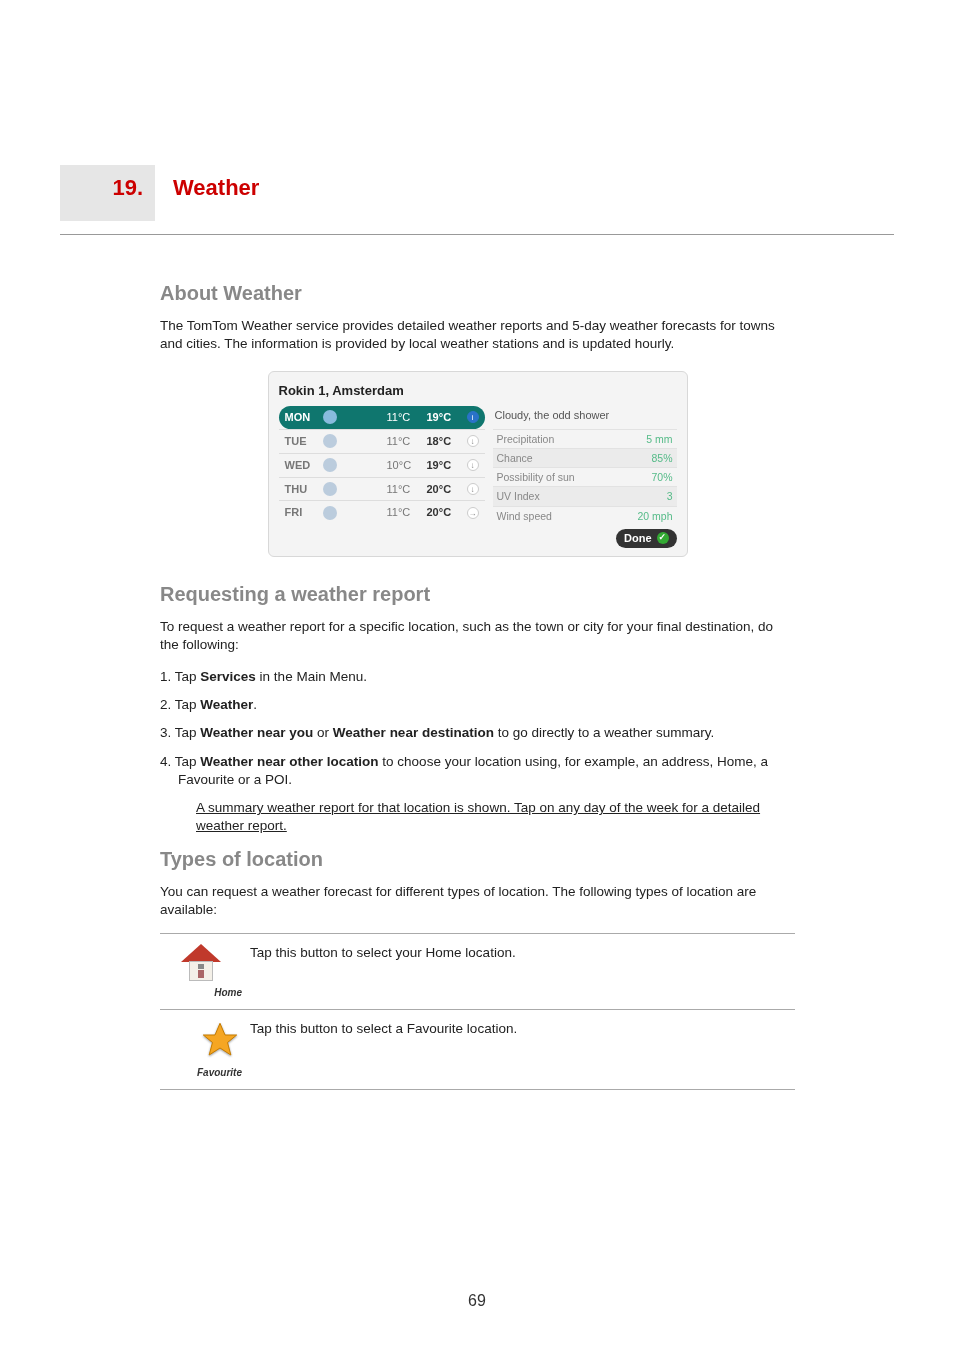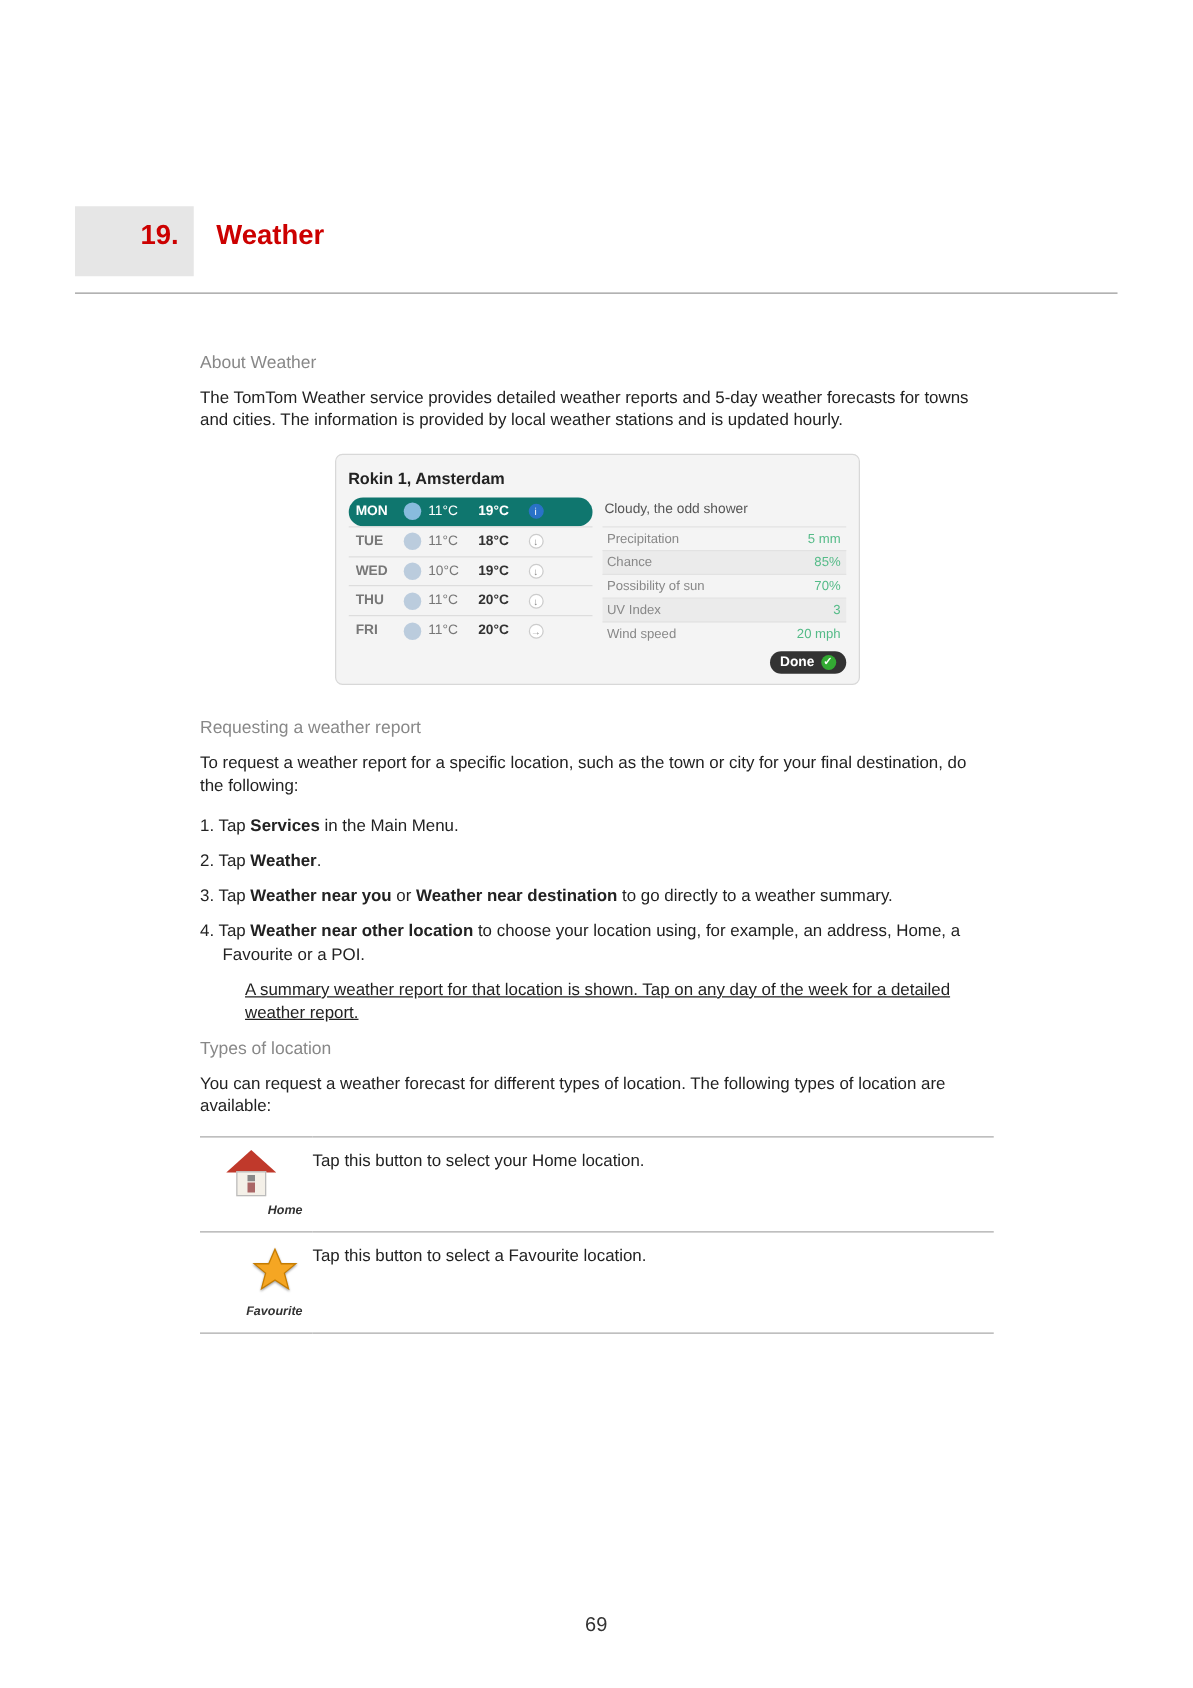--- a/index.html
+++ b/index.html
@@ -44,23 +44,23 @@
   .content {
     position: absolute;
     top: 280px;
     left: 160px;
     width: 635px;
     font-size: 13.5px;
     line-height: 1.35;
     color: #222;
   }
   .section-head {
-    font-weight: normal;
+    font-weight: bold;
     color: #888;
-    font-size: 14px;
+    font-size: 20px;
     margin-bottom: 10px;
   }
   .para { margin-bottom: 14px; }
   .screenshot {
     margin: 18px auto 24px auto;
     width: 420px;
     border: 1px solid #d8d8d8;
     border-radius: 6px;
     background: #f4f4f4;
     padding: 10px 10px 8px 10px;
@@ -76,21 +76,21 @@
     padding:4px 6px; border-top:1px solid #ddd;
     color:#777; font-size:11px;
   }
   .day-row.selected {
     background:#0f766e; color:#fff; border-radius:12px; border-top:none;
   }
   .day-row.selected .hi { color:#fff; }
   .day { font-weight:bold; width:32px; }
   .wicon { width:14px; height:14px; border-radius:50%; background:#bcd; display:inline-block;}
   .day-row.selected .wicon { background:#8bd; }
-  .lo { width:34px; }
+  .lo { width:34px;margin-left:44px; }
   .hi { font-weight:bold; color:#333; width:34px; }
   .trail {
     width:12px; height:12px; border-radius:50%;
     background:#fff; border:1px solid #ccc; display:inline-block; font-size:8px;
     text-align:center; line-height:11px; color:#888;
   }
   .day-row.selected .trail { background:#2a72c8; border-color:#2a72c8; color:#fff; }
   .summary { padding:2px 2px 6px 2px; color:#555; }
   .dtable { width:100%; border-collapse:collapse; font-size:10.5px; color:#888; }
   .dtable td { padding:2px 4px; border-top:1px solid #e2e2e2; }

